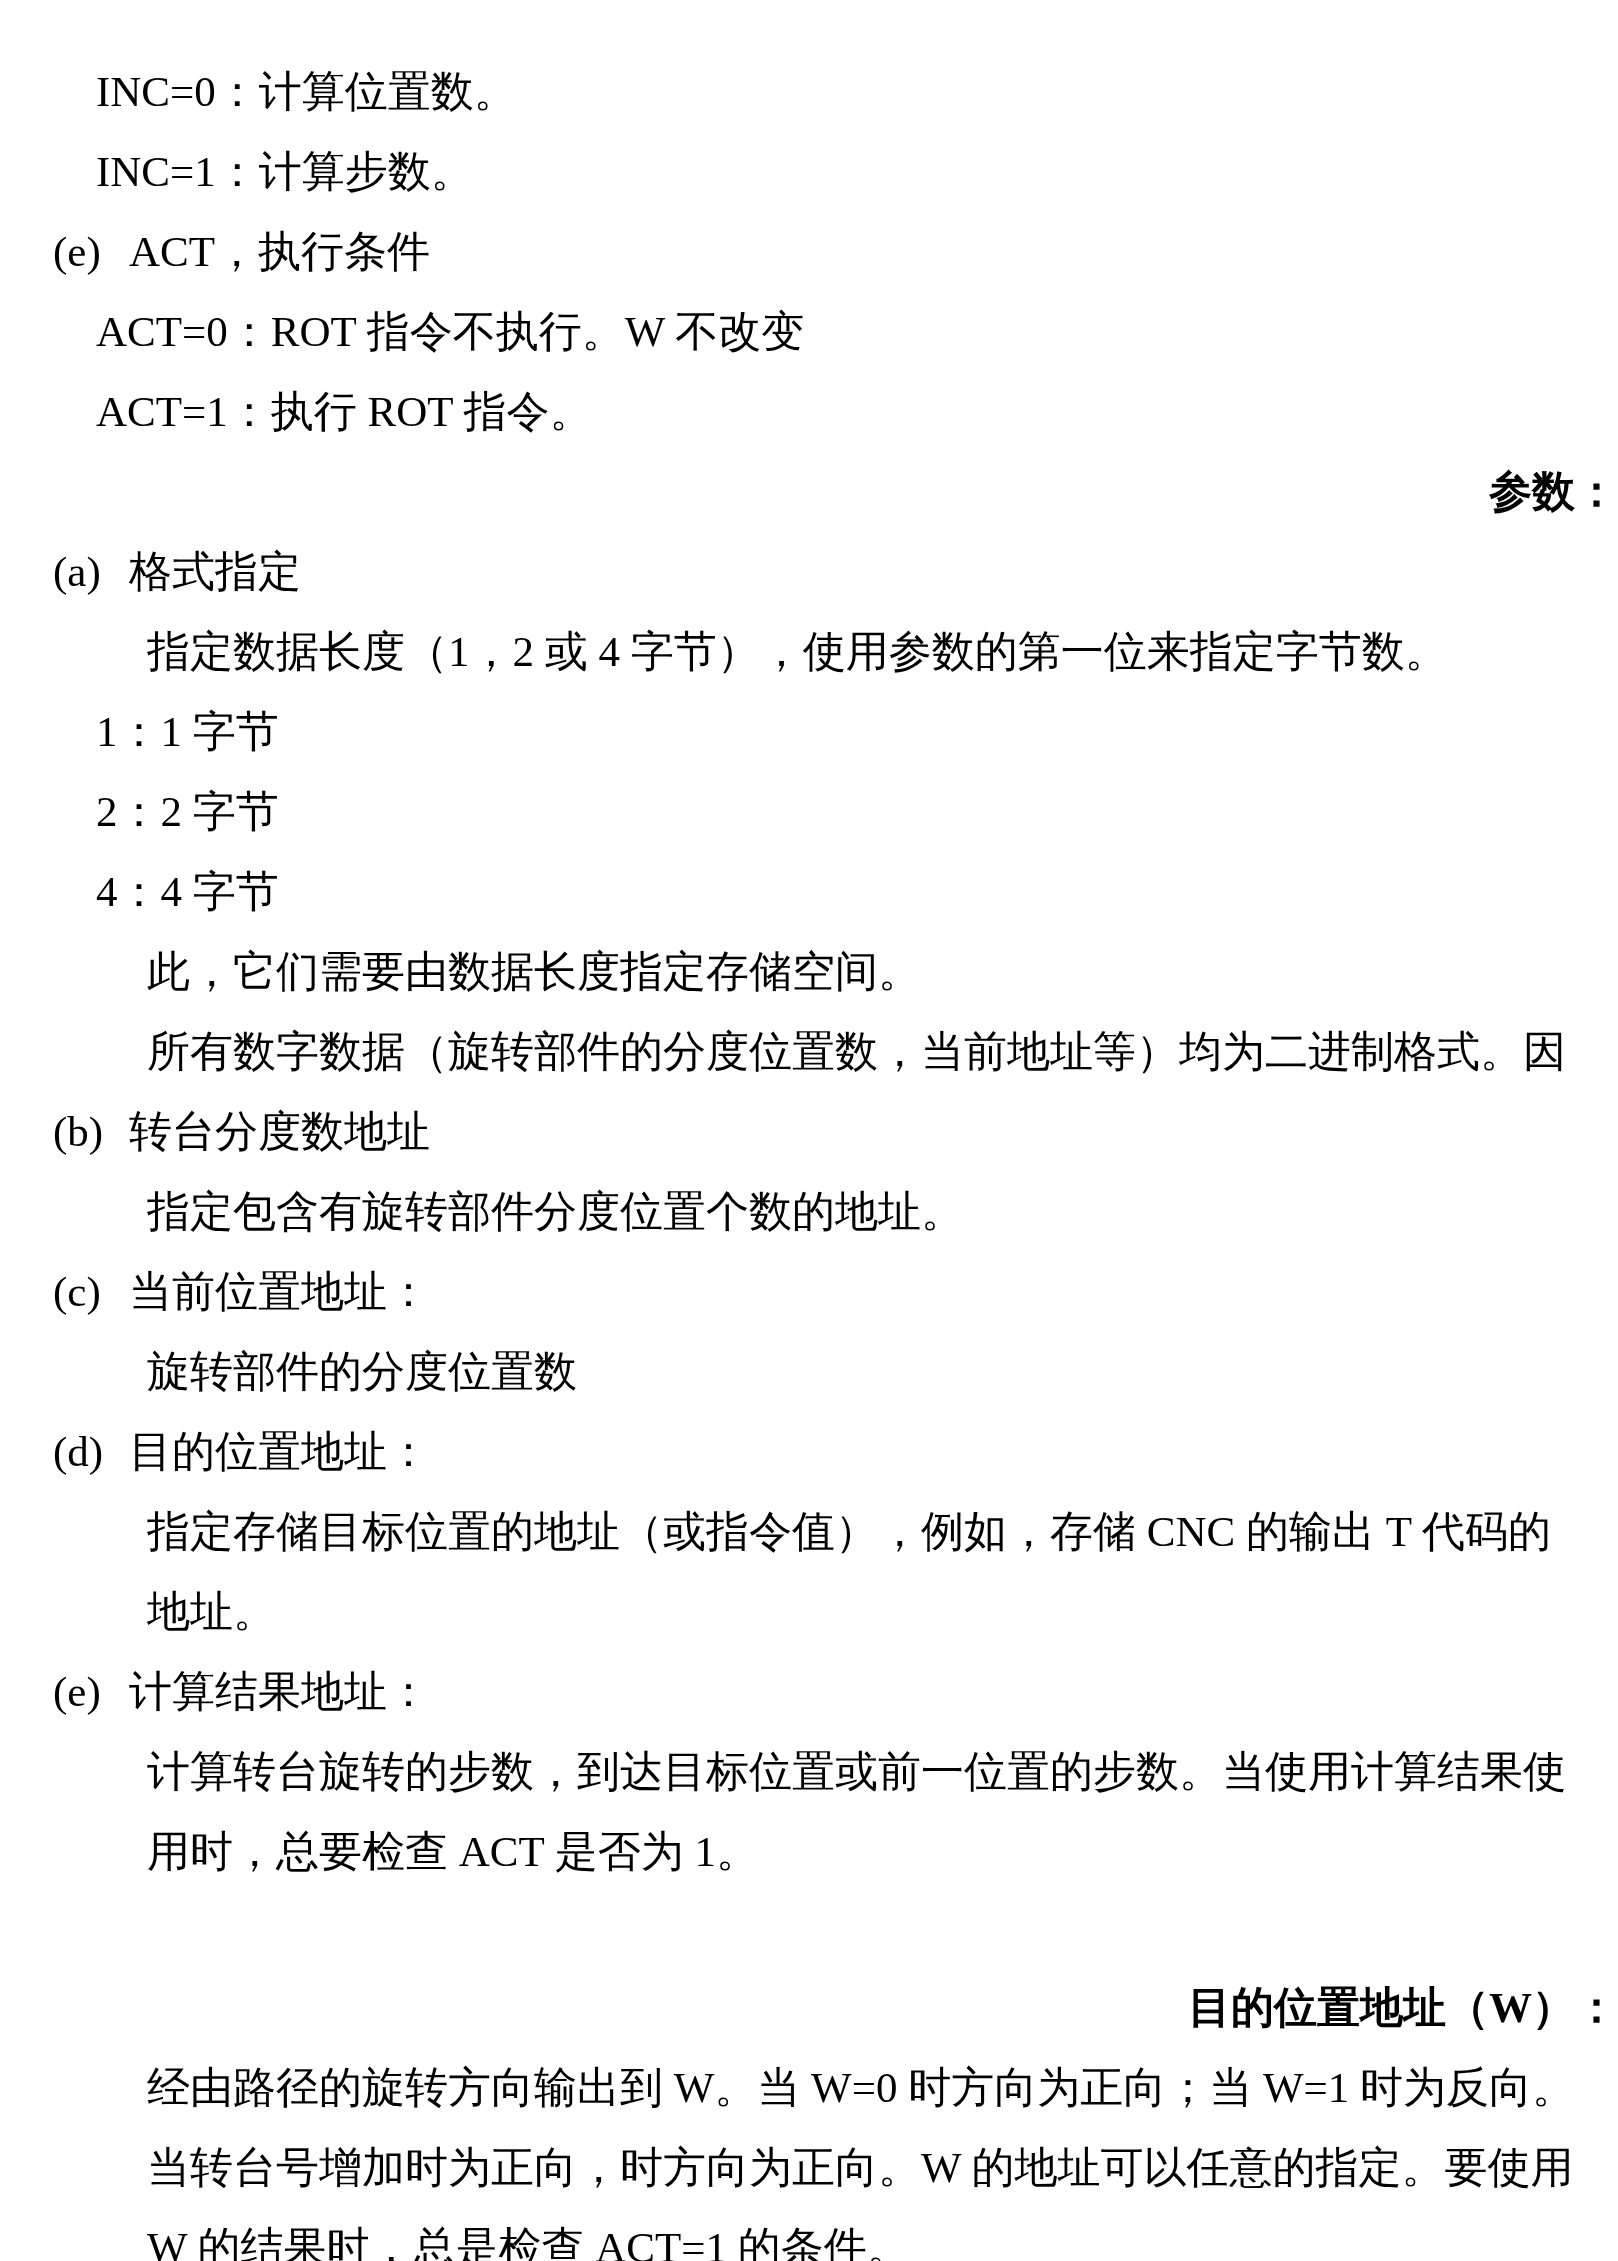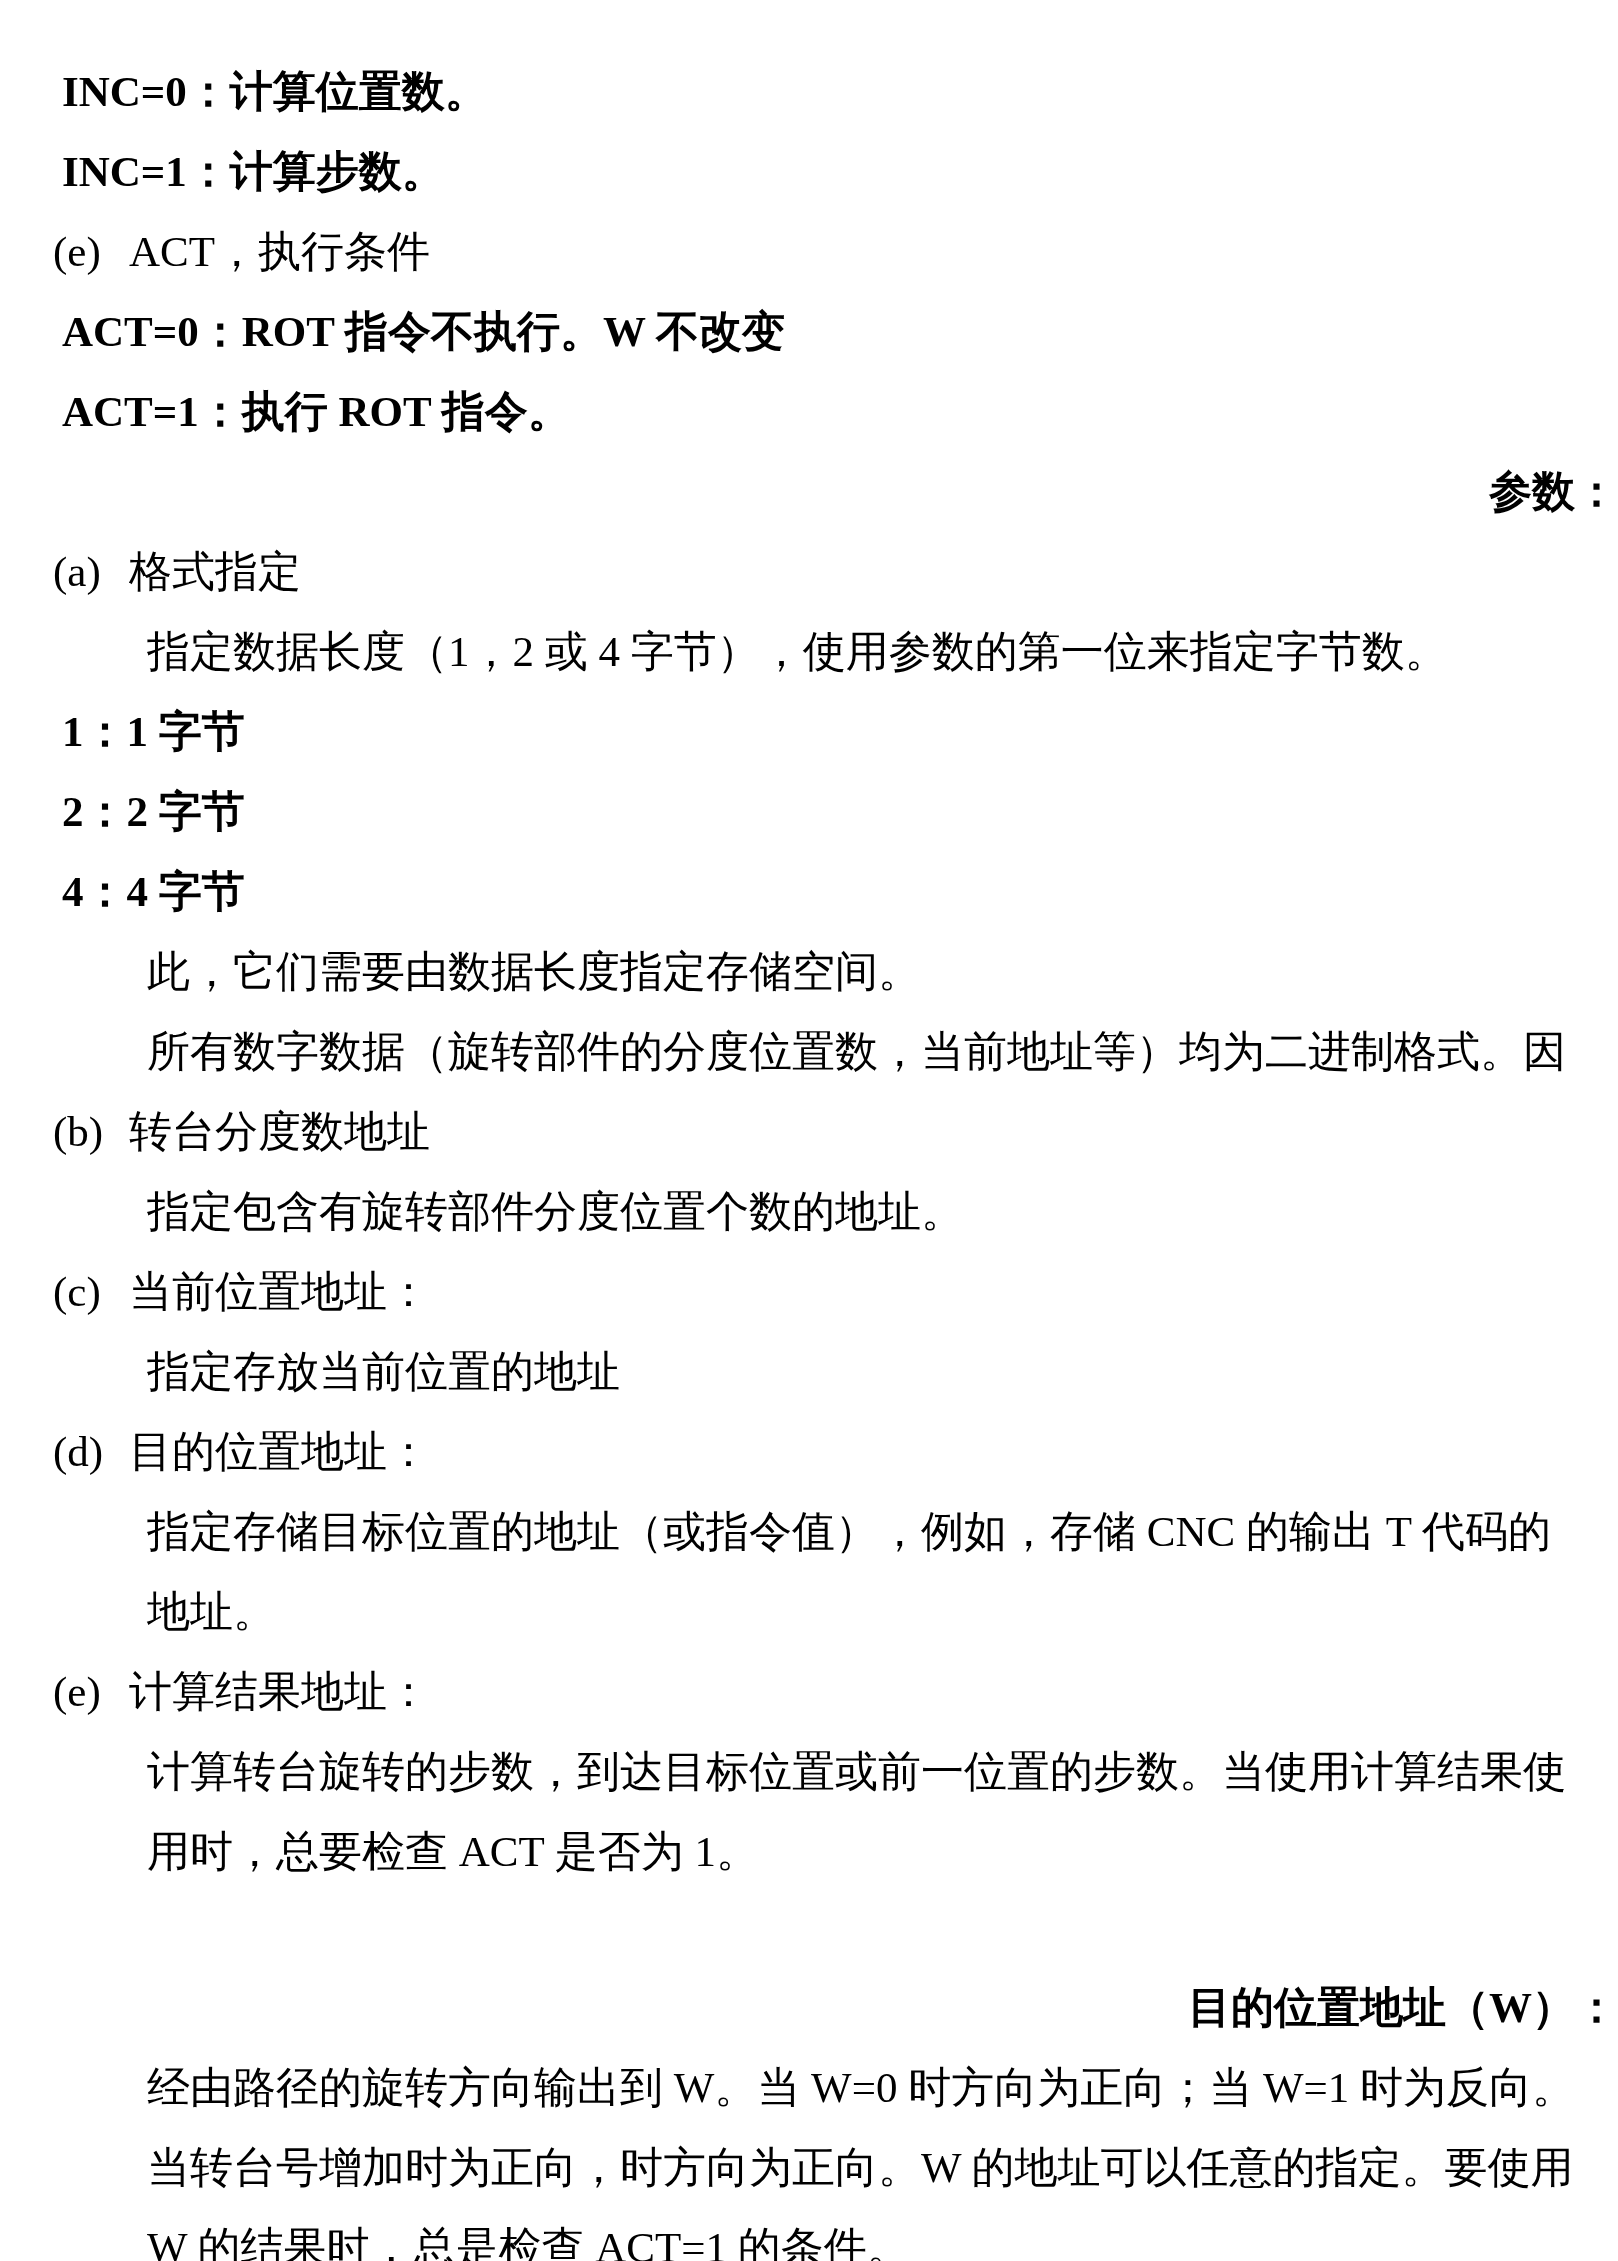--- a/index.html
+++ b/index.html
@@ -23,21 +23,21 @@
     width: 1618px;
   }
   .line {
     height: 80px;
     line-height: 80px;
     font-size: 43px;
     white-space: nowrap;
     color: #000000;
   }
   
-  .line.sub  { padding-left: 62px; font-weight: bold; }
+  .line.sub  { padding-left: 96px; }
   .line.body { padding-left: 147px; }
   .line.list { display: flex; }
   .line.list .marker {
     display: inline-block;
     margin-left: 53px;
     width: 76px;          
     flex: 0 0 auto;
   }
   .line.heading {
     padding-left: 48px;
@@ -82,21 +82,21 @@
       <span class="item-text">转台分度数地址</span>
     </div>
 
     <div class="line body">指定包含有旋转部件分度位置个数的地址。</div>
 
     <div class="line list">
       <span class="marker">(c)</span>
       <span class="item-text">当前位置地址：</span>
     </div>
 
-    <div class="line body">指定存放当前位置的地址</div>
+    <div class="line body">旋转部件的分度位置数</div>
 
     <div class="line list">
       <span class="marker">(d)</span>
       <span class="item-text">目的位置地址：</span>
     </div>
 
     <div class="line body">指定存储目标位置的地址（或指令值），例如，存储 CNC 的输出 T 代码的</div>
     <div class="line body">地址。</div>
 
     <div class="line list">

